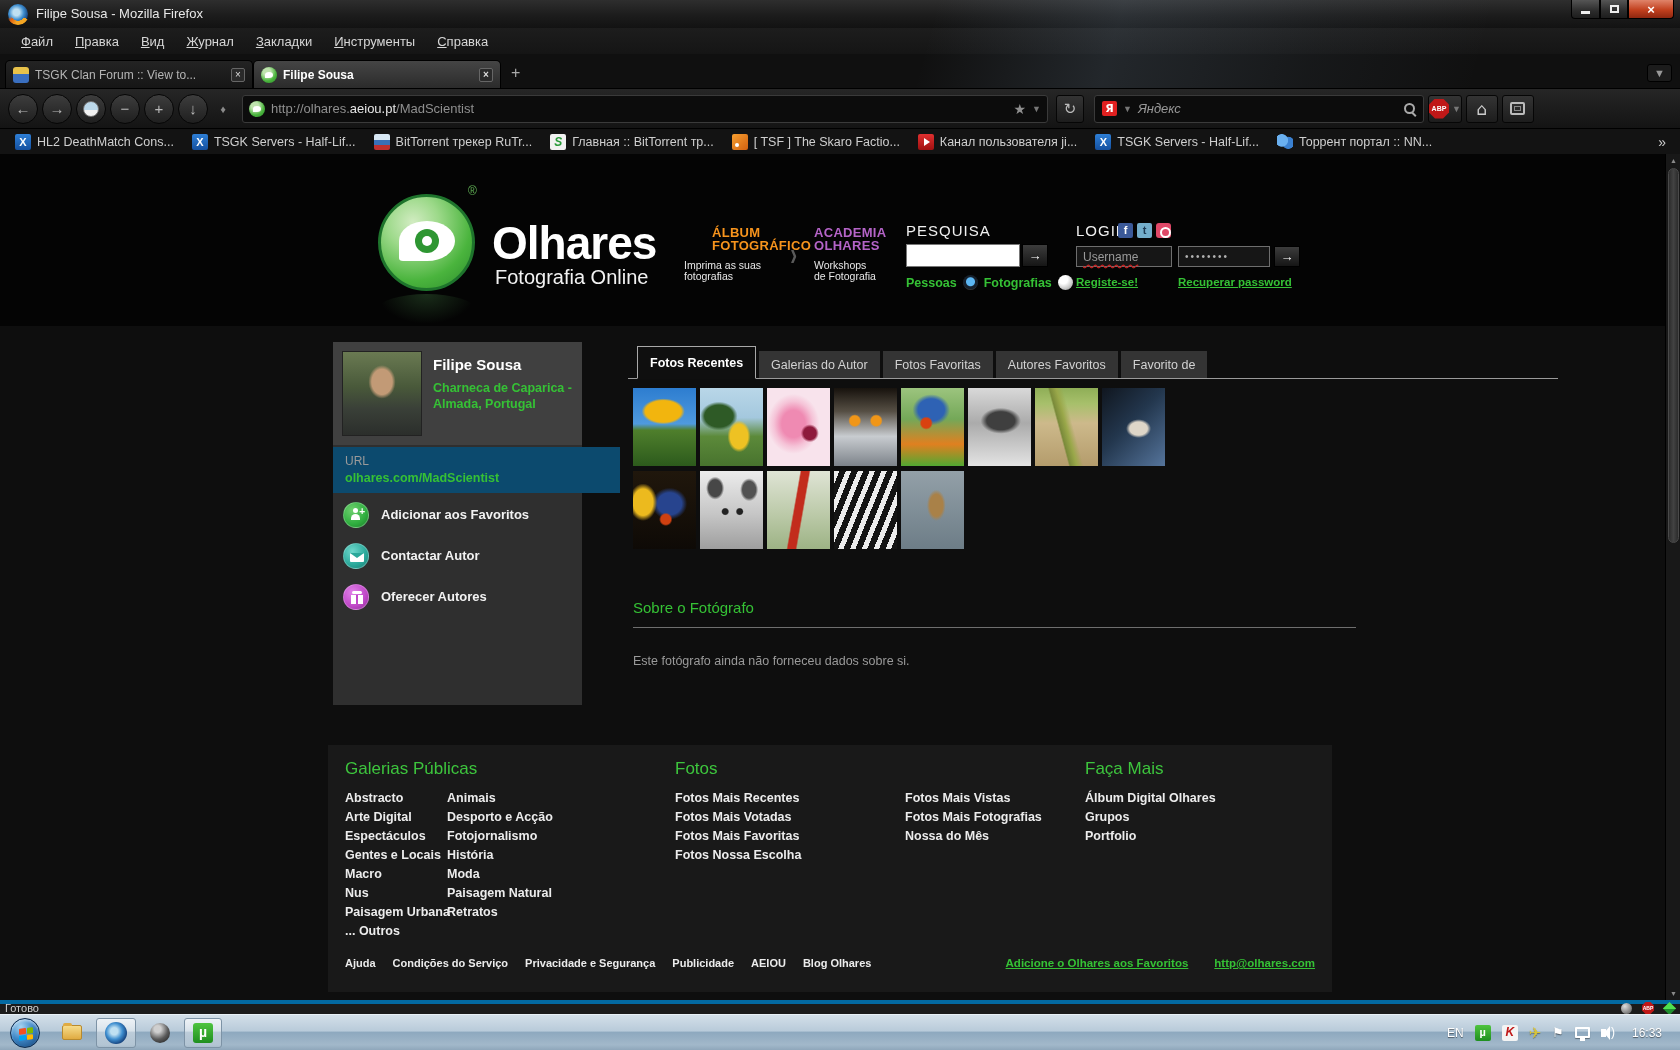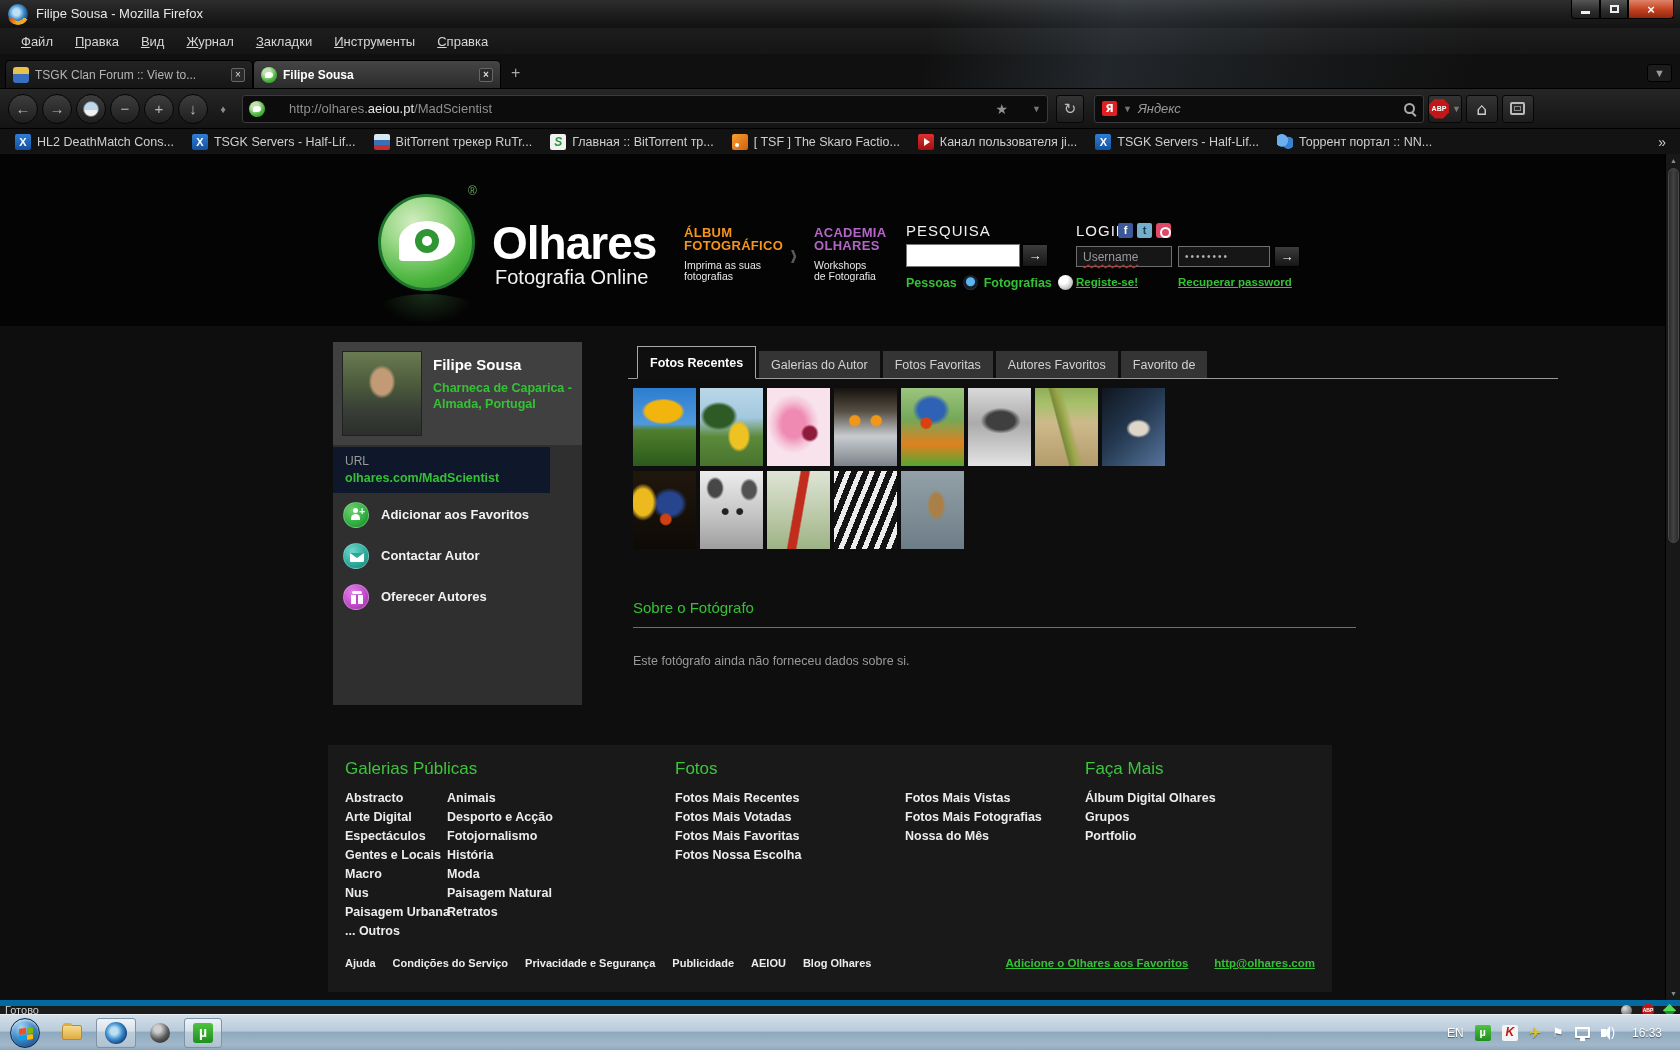--- a/index.html
+++ b/index.html
@@ -46,21 +46,21 @@
   .tab-favicon{width:16px;height:16px;flex:0 0 auto;border-radius:2px;}
   .fav-tsgk{background:linear-gradient(180deg,#e8c24a 0 45%,#3a6fc0 45% 100%);border-radius:3px;}
 
   .navbar{position:absolute;left:0;top:88px;width:1680px;height:40px;display:flex;align-items:center;gap:4px;padding:0 8px;
           background:linear-gradient(180deg,#262626 0%,#1b1b1b 60%,#141414 100%);border-top:1px solid #000;}
   .navbtn{width:30px;height:30px;border-radius:50%;flex:0 0 auto;display:flex;align-items:center;justify-content:center;
           background:linear-gradient(180deg,#3d3d3d,#1f1f1f);border:1px solid #060606;color:#b8b8b8;font-size:15px;}
   .navbtn.small{width:22px;height:22px;font-size:11px;border-radius:4px;background:none;border:none;color:#8a8a8a;}
   .imgbtn-inner{width:16px;height:16px;border-radius:50%;background:linear-gradient(180deg,#bcd8ea 0 55%,#f2f2f2 55% 100%);border:1px solid #777;}
   .urlbar{height:28px;width:806px;margin-left:4px;background:#0c0c0c;border:1px solid #3a3a3a;border-radius:3px;
-          display:flex;align-items:center;padding:0 6px;gap:24px;}
+          display:flex;align-items:center;padding:0 6px;gap:6px;}
   .url-text{font-size:13px;color:#8f8f8f;flex:1;white-space:nowrap;}
   .url-text .domain{color:#e6e6e6;}
   .url-star{color:#8f8f8f;font-size:14px;}
   .url-caret{color:#777;font-size:9px;}
   .reload-btn{width:28px;height:28px;border-radius:3px;background:linear-gradient(180deg,#343434,#1d1d1d);border:1px solid #060606;
               color:#bbb;display:flex;align-items:center;justify-content:center;font-size:15px;margin-left:4px;}
   .searchbar{height:28px;width:330px;margin-left:6px;background:#0c0c0c;border:1px solid #3a3a3a;border-radius:3px;
              display:flex;align-items:center;padding:0 7px;gap:6px;}
   .yandex-ico{width:15px;height:15px;background:#e02020;border-radius:2px;color:#fff;font-weight:bold;font-size:11px;
               text-align:center;line-height:15px;font-family:"DejaVu Sans",sans-serif;}
@@ -132,21 +132,21 @@
                font-size:12px;display:flex;align-items:center;padding:0 6px;}
   .squiggle{text-decoration:underline;text-decoration-style:wavy;text-decoration-color:#d02020;text-underline-offset:3px;}
   .pwd-dots{letter-spacing:2px;font-size:10px;color:#b0b0b0;}
   .green-link{color:#35c135;font-size:11.5px;font-weight:bold;text-decoration:underline;}
 
   .profile-card{position:absolute;left:333px;top:188px;width:249px;height:363px;background:#2f2f2f;}
   .pc-top{position:absolute;left:0;top:0;width:249px;height:103px;background:#404040;}
   .pcard-photo{position:absolute;left:9px;top:9px;width:80px;height:85px;border:1px solid #222;}
   .pc-name{position:absolute;left:100px;top:14px;color:#fff;font-size:15px;font-weight:bold;}
   .pc-loc{position:absolute;left:100px;top:38px;width:140px;color:#35c135;font-size:12.5px;font-weight:bold;line-height:16px;}
-  .pc-url{position:absolute;left:0;top:105px;width:217px;height:46px;background:#0f172a;text-align:center;}
+  .pc-url{position:absolute;left:0;top:105px;width:287px;height:46px;background:#0c4a6e;text-align:center;}
   .pc-url-label{position:absolute;left:12px;top:7px;color:#9a9a9a;font-size:12px;}
   .pc-url-value{position:absolute;left:12px;top:24px;color:#35c135;font-size:12.5px;font-weight:bold;}
   .pc-action{position:absolute;left:0;width:249px;height:39px;background:#2f2f2f;display:flex;align-items:center;gap:12px;padding-left:10px;}
   .pc-action-label{color:#f2f2f2;font-size:13px;font-weight:bold;text-align:right;}
   .action-ico{width:26px;height:26px;border-radius:50%;flex:0 0 auto;position:relative;border:1px solid rgba(255,255,255,.25);}
   .person-glyph{position:absolute;left:7px;top:5px;width:8px;height:8px;}
   .person-glyph::before{content:"";position:absolute;left:2px;top:0;width:5px;height:5px;border-radius:50%;background:#fff;}
   .person-glyph::after{content:"";position:absolute;left:0;top:6px;width:9px;height:6px;border-radius:5px 5px 0 0;background:#fff;}
   .plus-glyph{position:absolute;right:3px;top:3px;color:#fff;font-size:10px;font-weight:bold;}
   .env-glyph{position:absolute;left:6px;top:9px;width:14px;height:9px;background:#fff;border-radius:1px;}
@@ -174,22 +174,22 @@
   .f-legal{position:absolute;left:17px;top:212px;width:970px;display:flex;align-items:center;gap:17px;}
   .legal-link{color:#ececec;font-size:11px;font-weight:bold;white-space:nowrap;}
   .f-right{margin-left:auto;display:flex;gap:26px;align-items:center;}
 
   .pscroll{position:absolute;right:0;top:0;width:15px;height:846px;background:#181818;border-left:1px solid #000;}
   .ps-arrow{position:absolute;left:0;width:15px;height:13px;color:#8a8a8a;font-size:7px;text-align:center;line-height:13px;}
   .ps-thumb{position:absolute;left:2px;top:14px;width:11px;height:375px;border-radius:6px;
             background:linear-gradient(90deg,#2c2c2c,#424242 50%,#2c2c2c);border:1px solid #4a4a4a;}
 
   
-  .statusbar{position:absolute;left:0;top:1000px;width:1680px;height:14px;background:#1b1b1b;border-top:6px solid #0369a1;
-             display:flex;align-items:center;justify-content:space-between;padding:0 5px;}
+  .statusbar{position:absolute;left:0;top:1000px;width:1680px;height:14px;background:#1b1b1b;border-top:4px solid #0369a1;
+             display:flex;align-items:flex-end;justify-content:space-between;padding:0 5px;}
   .status-text{color:#cfcfcf;font-size:11px;}
   .status-icons{display:flex;gap:10px;align-items:center;}
   .st-blob{width:11px;height:11px;border-radius:50%;background:radial-gradient(circle at 35% 30%,#ddd,#888 60%,#555);}
   .st-abp{width:12px;height:12px;background:#c01818;color:#fff;font-size:5px;font-weight:bold;display:flex;align-items:center;justify-content:center;
           clip-path:polygon(30% 0,70% 0,100% 30%,100% 70%,70% 100%,30% 100%,0 70%,0 30%);}
   .st-cube{width:11px;height:11px;background:linear-gradient(135deg,#4fe04f 0 50%,#1f8f2f 50% 100%);transform:rotate(45deg) scale(.85);}
 
   .taskbar{position:absolute;left:0;top:1014px;width:1680px;height:36px;
            background:linear-gradient(180deg,#d3dfe9 0%,#b9cbda 45%,#8ea9bf 50%,#a2b8ca 85%,#8fa7bb 100%);
            border-top:1px solid #e8f0f6;display:flex;align-items:center;}
@@ -354,21 +354,21 @@
             <div class="logo-pupil"></div>
           </div>
         </div>
       </div>
       <div class="logo-reflect"></div>
       <span class="reg-mark">®</span>
       <span class="brand">Olhares</span>
       <span class="tagline">Fotografia Online</span>
 
       <div class="album-blk">
-        <div class="promo-big" style="color:#f7941d;">
+        <div class="promo-big" style="color:#f7941d;margin-left:28px;">
           <div>ÁLBUM</div>
             <div>FOTOGRÁFICO</div>
         </div>
         <div class="promo-sub">
           <div>Imprima as suas</div>
             <div>fotografias</div>
         </div>
       </div>
       <span class="promo-chevron">›</span>
       <div class="academia-blk">

